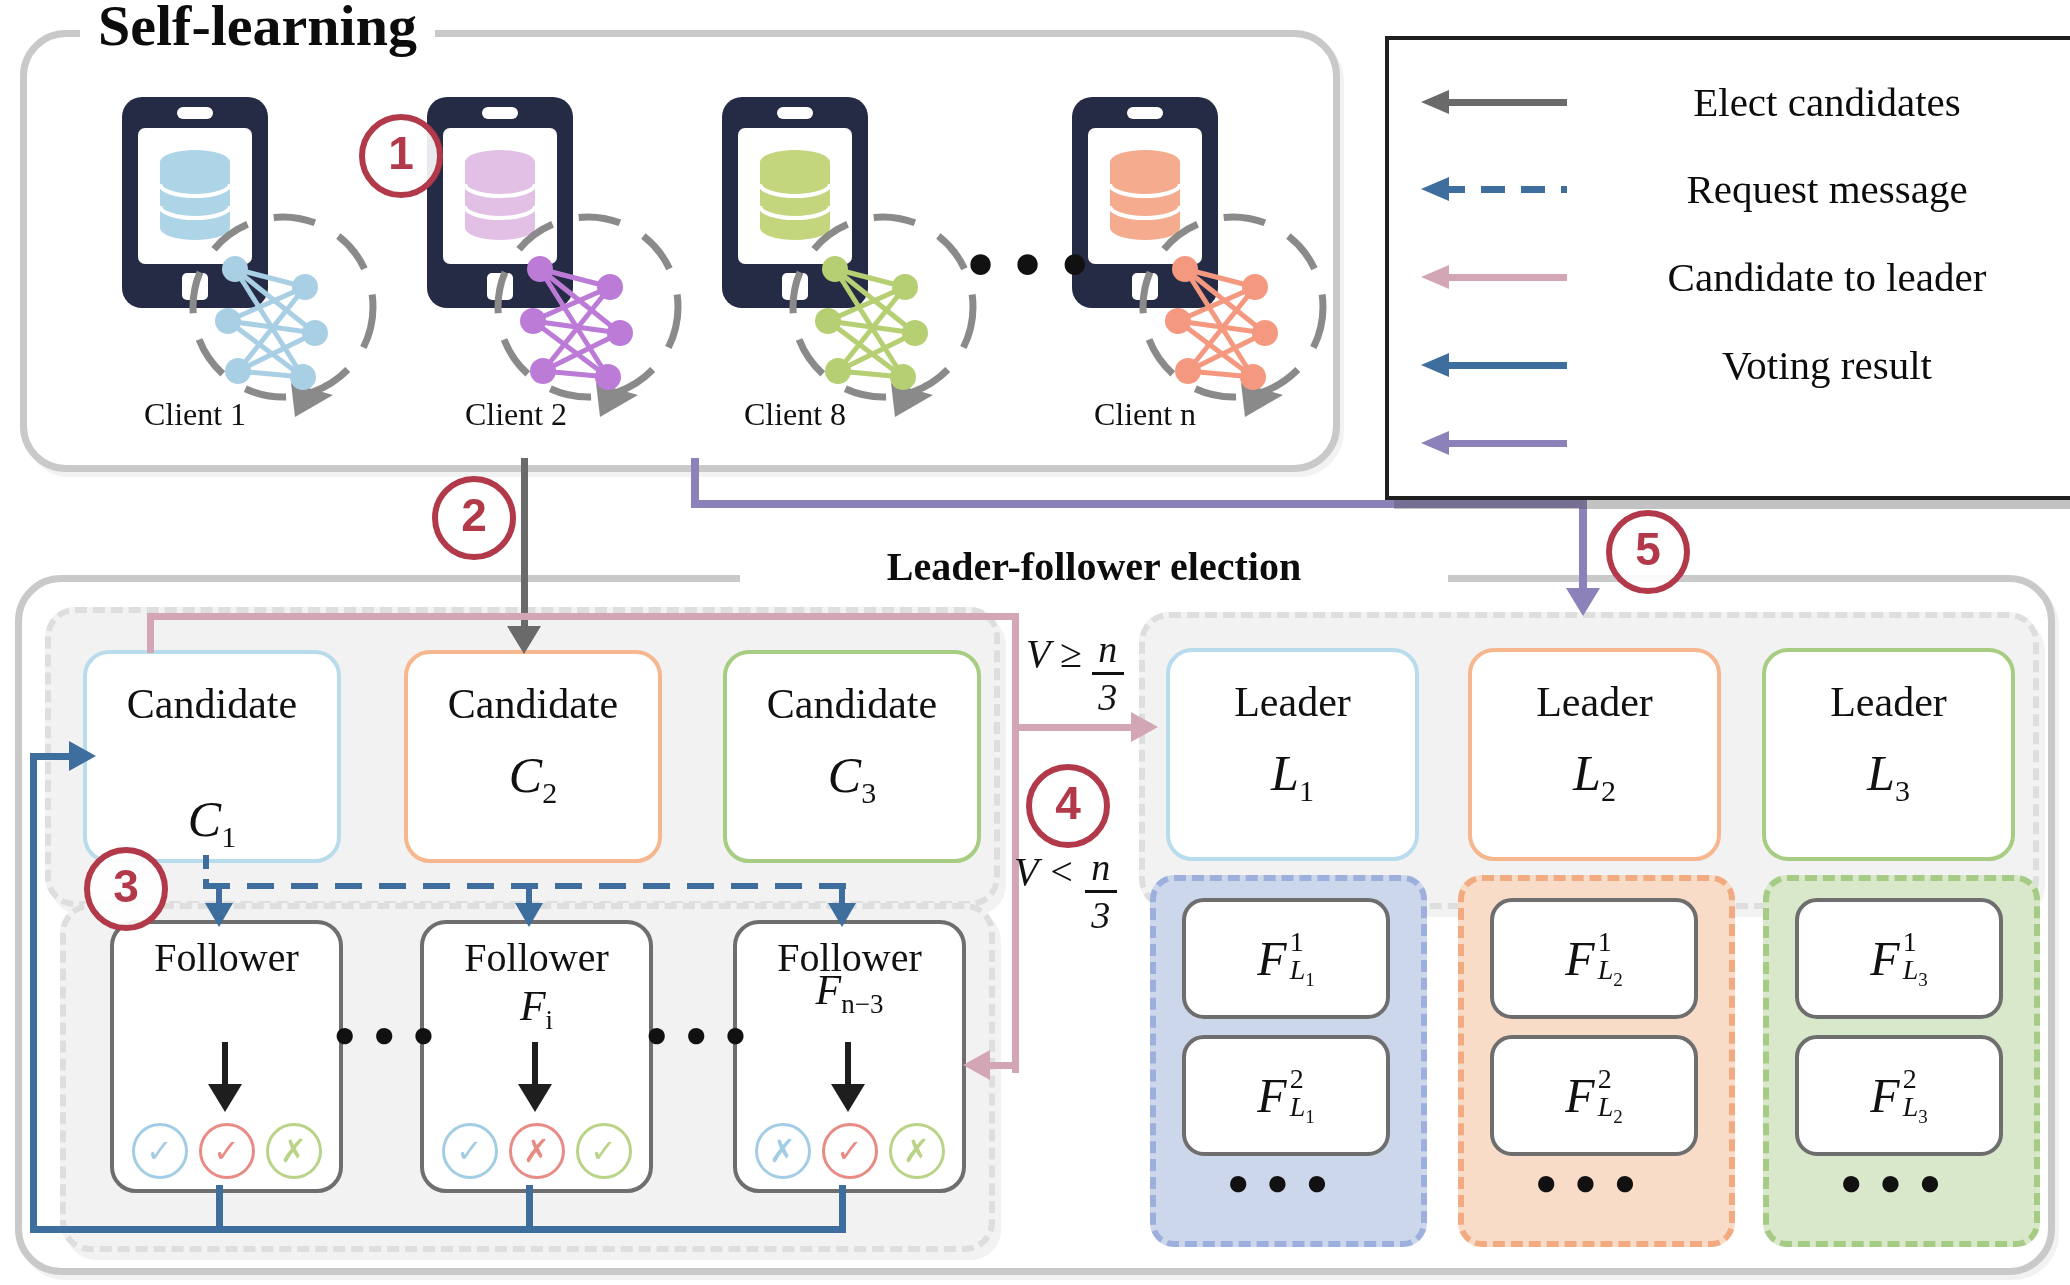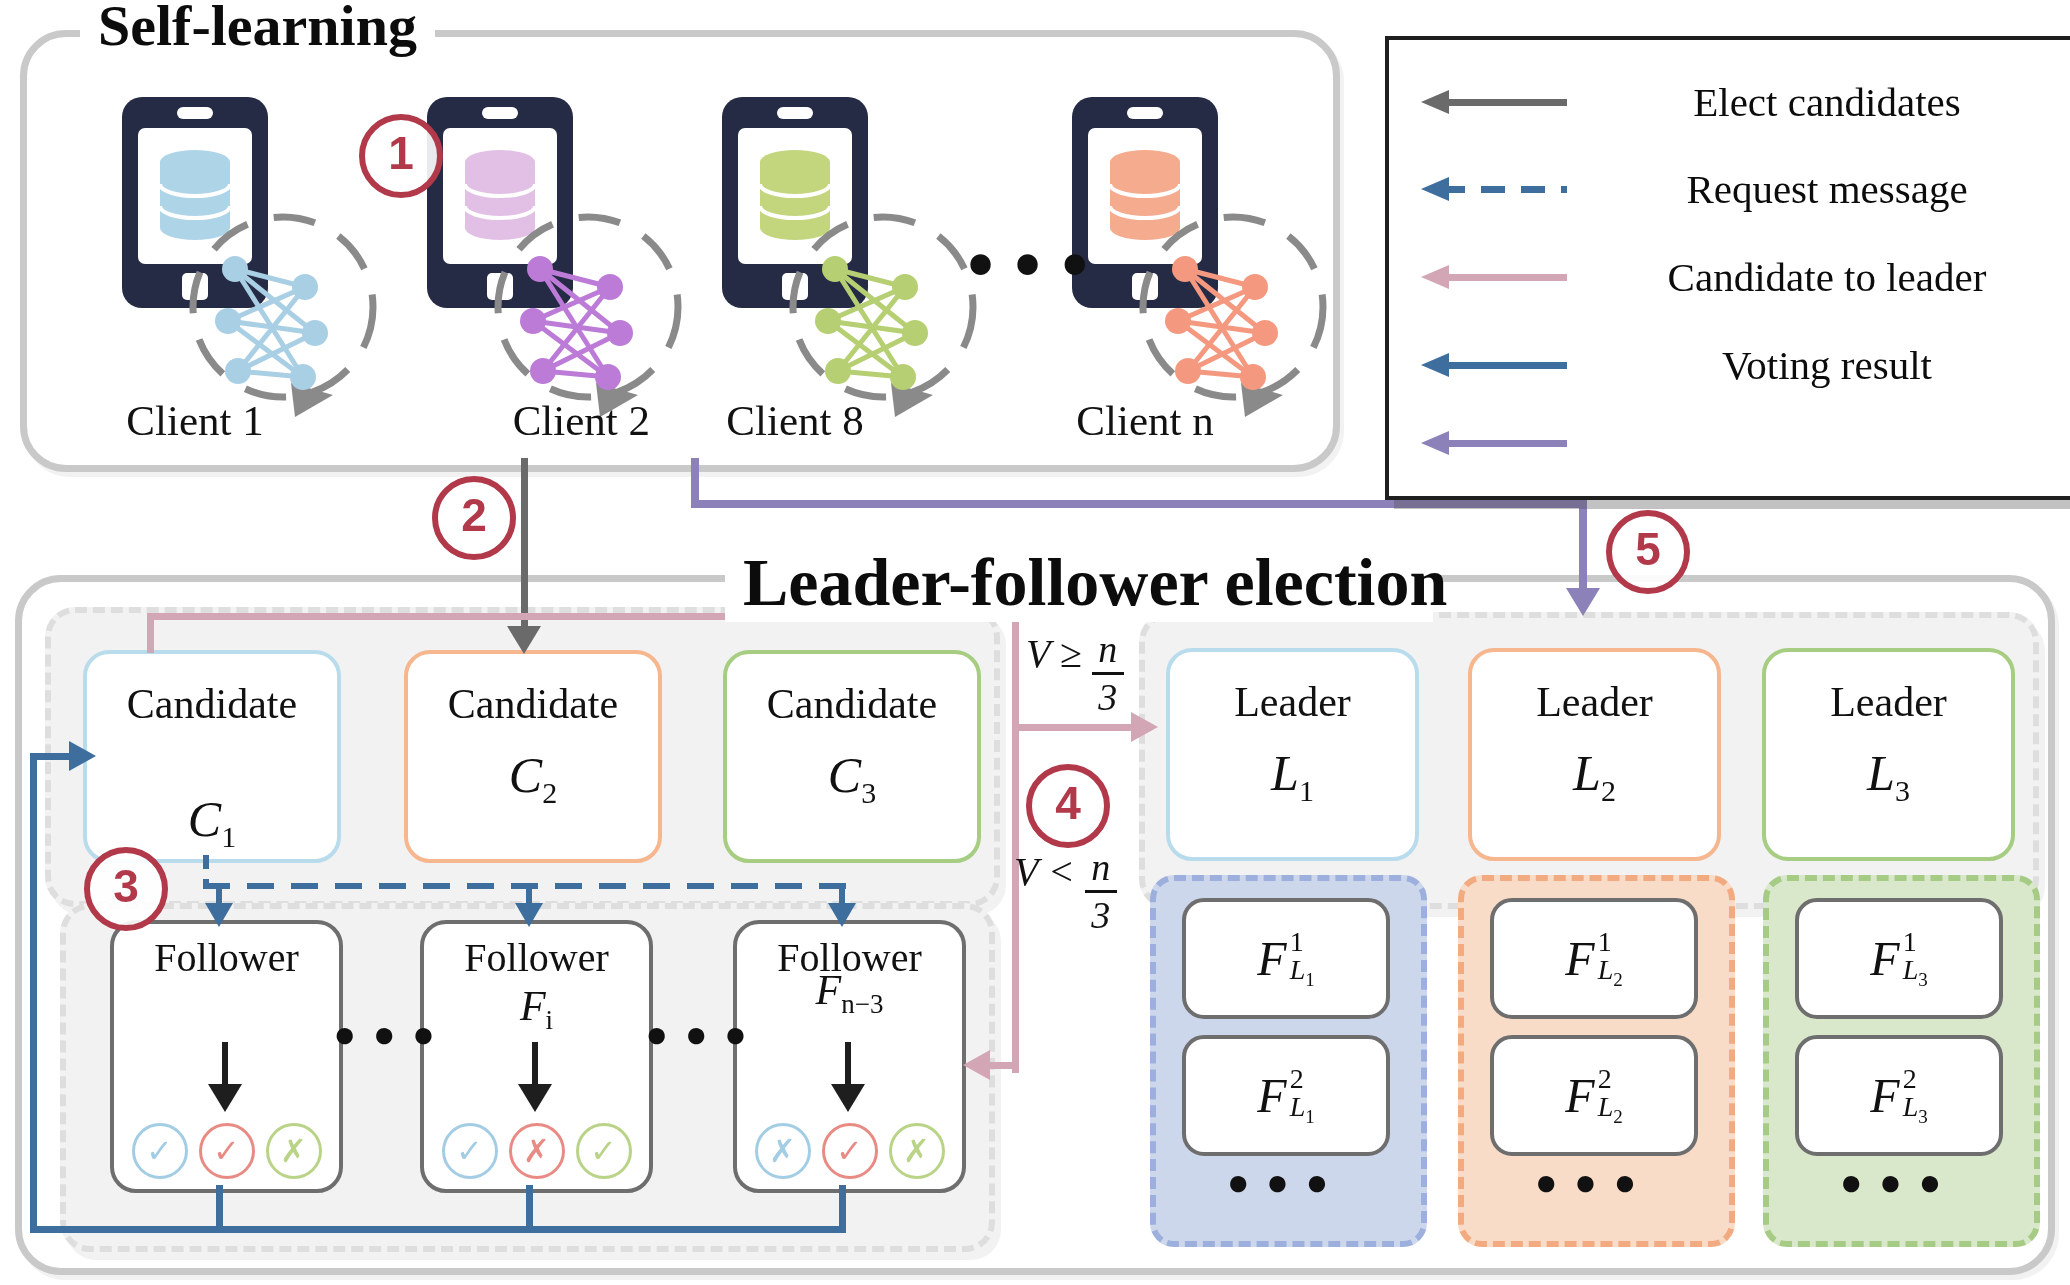--- a/index.html
+++ b/index.html
@@ -53,21 +53,21 @@
   .voterow{position:absolute;left:0;bottom:10px;width:100%;display:flex;justify-content:center;gap:11px;}
   .gbox{position:absolute;border:6px dashed;border-radius:24px;z-index:2;}
   .wbox{position:absolute;background:#fff;border:4px solid #6e6e6e;border-radius:22px;
         display:flex;align-items:center;justify-content:center;z-index:3;}
   .stk{display:inline-flex;align-items:center;font-size:48px;}
   .stk i{font-family:"Liberation Serif",serif;}
   .col{display:inline-flex;flex-direction:column;margin-left:3px;line-height:1;}
   .col .s1{font-size:28px;font-style:normal;text-align:left;}
   .col .s2{font-size:28px;font-style:italic;}
   .col .s2 sub{font-size:19px;font-style:normal;}
-  .clabel{position:absolute;width:300px;text-align:center;font-size:43px;z-index:5;}
+  .clabel{position:absolute;width:300px;text-align:center;font-size:32px;z-index:5;}
   svg{position:absolute;z-index:3;overflow:visible;}
 </style>
 </head>
 <body>
 
 <div class="stage">
 
   <div class="panel" style="left:20px;top:30px;width:1306px;height:428px;"></div>
   <div class="panel-title" style="left:80px;top:-8px;font-size:58px;">Self-learning</div>
 
@@ -130,21 +130,21 @@
         <line x1="55" y1="164" x2="122" y2="80" stroke="#bd7bd8" stroke-width="5"></line>
         <line x1="55" y1="164" x2="132" y2="126" stroke="#bd7bd8" stroke-width="5"></line>
         <line x1="55" y1="164" x2="120" y2="170" stroke="#bd7bd8" stroke-width="5"></line>
         <circle cx="52" cy="62" r="13" fill="#bd7bd8"></circle>
         <circle cx="45" cy="114" r="13" fill="#bd7bd8"></circle>
         <circle cx="55" cy="164" r="13" fill="#bd7bd8"></circle>
         <circle cx="122" cy="80" r="13" fill="#bd7bd8"></circle>
         <circle cx="132" cy="126" r="13" fill="#bd7bd8"></circle>
         <circle cx="120" cy="170" r="13" fill="#bd7bd8"></circle>
       </svg>
-      <div class="clabel" style="left: 350px; top: 396px; text-align: right;">Client 2</div>
+      <div class="clabel" style="left: 366px; top: 396px;">Client 2</div>
       <svg width="150" height="215" style="left: 720px; top: 95px; z-index: 3;">
         <rect x="2" y="2" width="146" height="211" rx="20" fill="#262b45"></rect>
         <rect x="57" y="12" width="36" height="12" rx="6" fill="#fff"></rect>
         <rect x="18" y="33" width="114" height="136" rx="7" fill="#fff"></rect>
         <rect x="62" y="178" width="26" height="27" rx="5" fill="#fff"></rect>
         <g transform="translate(75,101)">
           <rect x="-35" y="-34" width="70" height="66" fill="#c3d67e"></rect>
           <ellipse cx="0" cy="-34" rx="35" ry="12" fill="#c3d67e"></ellipse>
           <ellipse cx="0" cy="32" rx="35" ry="12" fill="#c3d67e"></ellipse>
           <path d="M-35,-12 a35,12 0 0 0 70,0" stroke="#fff" stroke-width="4" fill="none"></path>
@@ -238,21 +238,21 @@
       </div>
       <div class="lrow">
         <div class="lar">
           <div class="head" style="border-right-color: rgb(141, 129, 185);"></div>
           <div class="shaft" style="background: rgb(141, 129, 185);"></div>
         </div>
       </div>
     </div>
 
   <div class="panel" style="left:15px;top:575px;width:2026px;height:686px;"></div>
-  <div class="panel-title" style="left:725px;top:543px;width:672px;text-align:center;font-size:68px;">Leader-follower election</div>
+  <div class="panel-title" style="left:740px;top:543px;width:672px;text-align:center;font-size:40px;">Leader-follower election</div>
 
   <div class="subpanel" style="left:45px;top:607px;width:943px;height:288px;"></div>
   <div class="subpanel" style="left:60px;top:903px;width:923px;height:337px;"></div>
   <div class="subpanel" style="left:1139px;top:612px;width:888px;height:285px;"></div>
 
   <div class="ln" style="left:521px;top:458px;width:7px;height:170px;background:#6a6a6a;"></div>
   <div class="tri-down" style="left:507px;top:626px;border-top-color:#6a6a6a;"></div>
 
   <div class="ln" style="left:691px;top:458px;width:8px;height:50px;background:#8d81b9;"></div>
   <div class="ln" style="left:691px;top:500px;width:896px;height:8px;background:#8d81b9;"></div>

